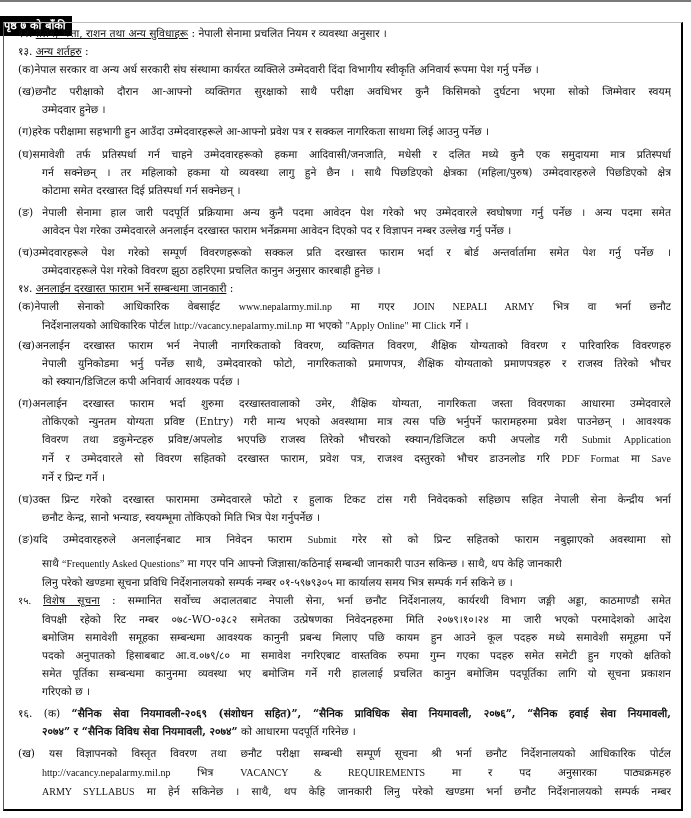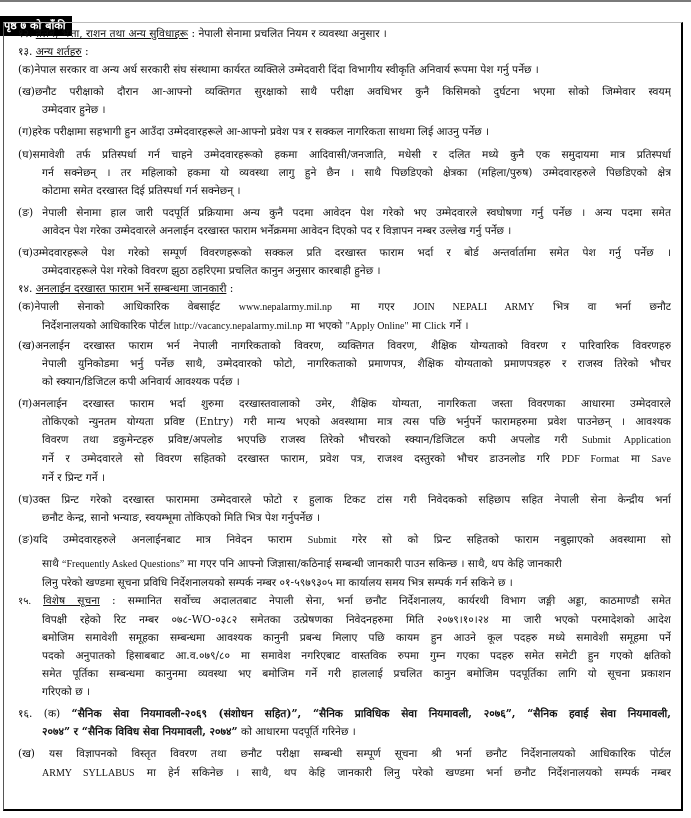--- a/index.html
+++ b/index.html
@@ -83,15 +83,16 @@
   <span class="line ind just">बमोजिम समावेशी समूहका सम्बन्धमा आवश्यक कानुनी प्रबन्ध मिलाए पछि कायम हुन आउने कूल पदहरु मध्ये समावेशी समूहमा पर्ने</span>
   <span class="line ind just">पदको अनुपातको हिसाबबाट आ.व.०७९/८० मा समावेश नगरिएबाट वास्तविक रुपमा गुम्न गएका पदहरु समेत समेटी हुन गएको क्षतिको</span>
   <span class="line ind just">समेत पूर्तिका सम्बन्धमा कानुनमा व्यवस्था भए बमोजिम गर्ने गरी हाललाई प्रचलित कानुन बमोजिम पदपूर्तिका लागि यो सूचना प्रकाशन</span>
   <span class="line ind">गरिएको छ ।</span>
   <div class="gap"></div>
 
   <span class="line just"><span>१६.</span><span> (क) </span><span style="font-weight:bold">“सैनिक सेवा नियमावली-२०६९ (संशोधन सहित)”, “सैनिक प्राविधिक सेवा नियमावली, २०७६”, “सैनिक हवाई सेवा नियमावली,</span></span>
   <span class="line ind"><span style="font-weight:bold">२०७४” र “सैनिक विविध सेवा नियमावली, २०७४”</span><span> को आधारमा पदपूर्ति गरिनेछ ।</span></span>
   <div class="gap"></div>
   <span class="line just">(ख) यस विज्ञापनको विस्तृत विवरण तथा छनौट परीक्षा सम्बन्धी सम्पूर्ण सूचना श्री भर्ना छनौट निर्देशनालयको आधिकारिक पोर्टल</span>
+  <span class="line ind just"><span class="b">http://vacancy.nepalarmy.mil.np</span><span> भित्र  </span><span class="b">VACANCY &amp; REQUIREMENTS</span><span> मा र पद अनुसारका पाठ्यक्रमहरु</span></span>
   <span class="line ind just"><span class="b">ARMY SYLLABUS</span><span> मा हेर्न सकिनेछ । साथै, थप केहि जानकारी लिनु परेको खण्डमा भर्ना छनौट निर्देशनालयको सम्पर्क नम्बर</span></span>
 
 </div>
 
 </body></html>

